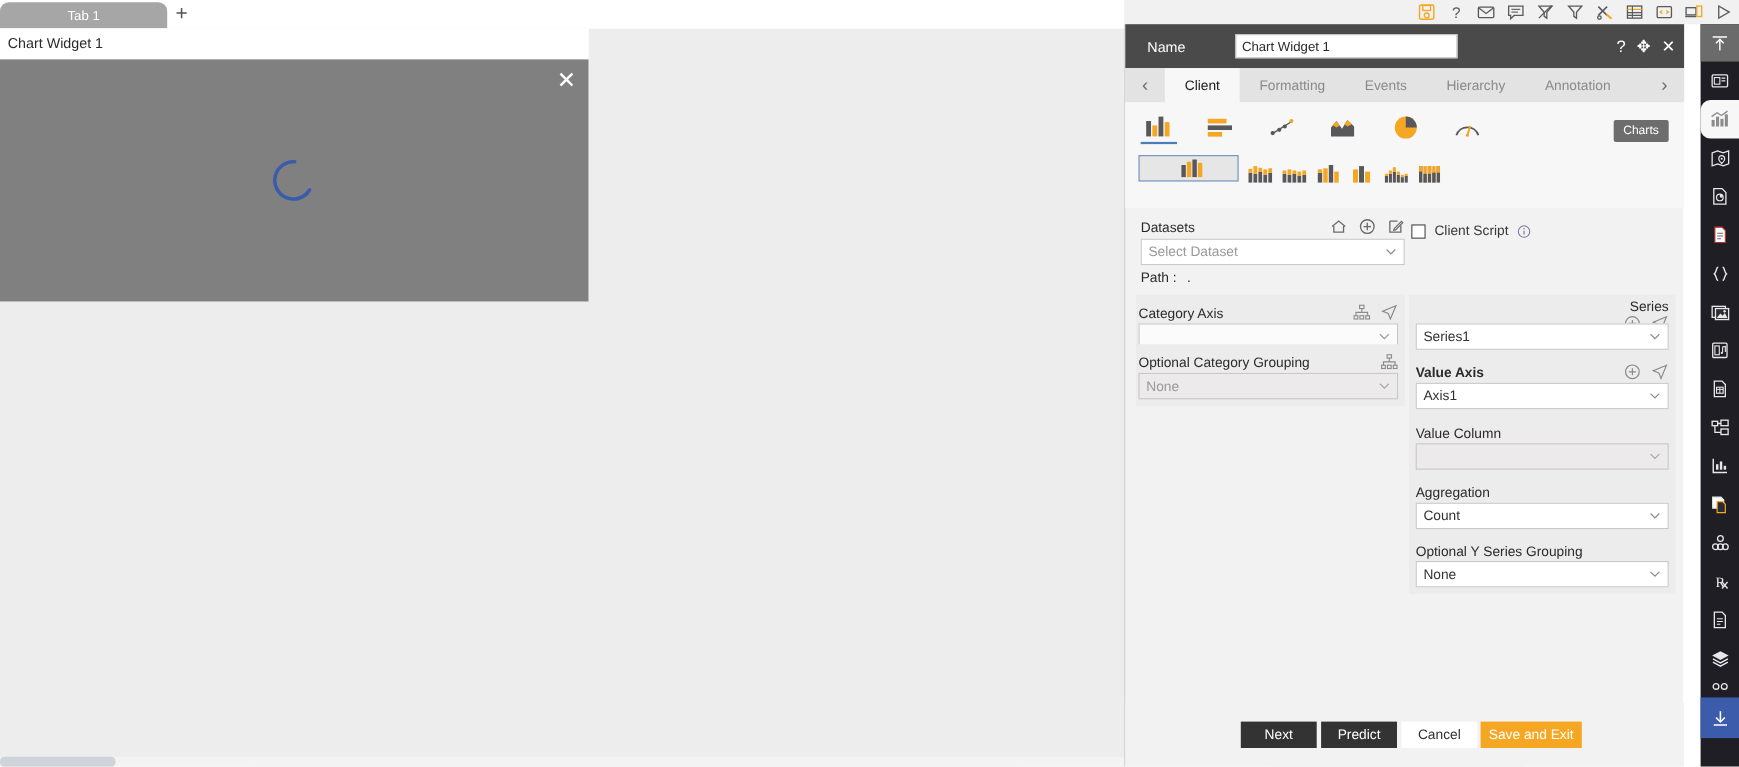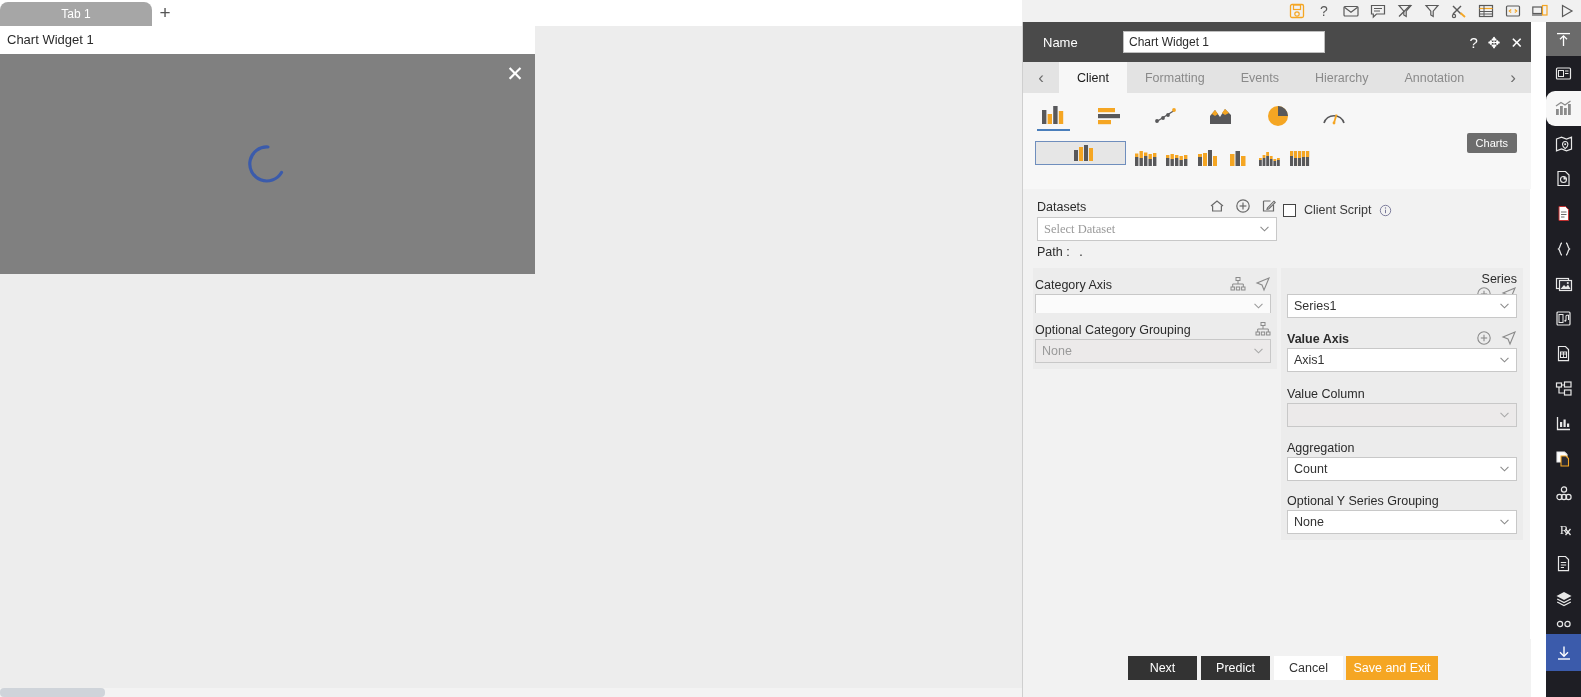--- a/index.html
+++ b/index.html
@@ -131,21 +131,20 @@
   .ct.sel1{ border-bottom:2px solid #4a7ebb; }
   .ct2{
     width:33px; height:33px; display:flex; align-items:center;
     justify-content:center; cursor:pointer; background:transparent;
   }
   .ct2.sel{ background:#e6e6e6; border:1px solid #6f8ebd; }
   .charts-badge{
     position:absolute; right:14px; top:16px; background:#6d6d6d;
     color:#ffffff; font-size:11px; padding:4px 9px; border-radius:2px;
     cursor:pointer;
-    margin-top:24px;
   }
 
   
   .sect{ position:absolute; background:#f2f2f2; }
   .lblrow{ display:flex; align-items:flex-end; }
   .lbl-s{ font-size:12.5px; color:#2b2b2b; }
   .lbl-m{ font-size:12.5px; color:#3a3a3a; }
   .iconbtn{ cursor:pointer; width:16px; height:16px; display:inline-block; }
 
   .sel{
@@ -465,21 +464,21 @@
             <circle cx="8" cy="8" r="6.2" fill="none" stroke="#6a6a6a" stroke-width="1.2"></circle>
             <line x1="8" y1="4.6" x2="8" y2="11.4" stroke="#6a6a6a" stroke-width="1.2"></line>
             <line x1="4.6" y1="8" x2="11.4" y2="8" stroke="#6a6a6a" stroke-width="1.2"></line>
           </svg>
           <svg class="iconbtn" viewBox="0 0 16 16">
             <path d="M2.5 3 h7 M2.5 3 v10 h10 v-6" fill="none" stroke="#6a6a6a" stroke-width="1.2"></path>
             <path d="M6.5 9.8 L13 3.2 L14.2 4.4 L7.7 11 L6 11.3 Z" fill="none" stroke="#6a6a6a" stroke-width="1.1"></path>
           </svg>
         </span>
       </div>
-      <div class="sel placeholder" style="margin-top:3px;font-family:Liberation Serif, serif;">
+      <div class="sel placeholder" style="margin-top:3px;">
         <span>Select Dataset</span>
         <svg class="caret" viewBox="0 0 10 6">
           <path d="M0.6 0.6 L5 5 L9.4 0.6" fill="none" stroke="#8a8a8a" stroke-width="1.2"></path>
         </svg>
       </div>
       <div style="margin-top:4px; font-size:12.5px; color:#2b2b2b;">
         <span>Path :</span>
         <span style="margin-left:6px;">.</span>
       </div>
     </div>

